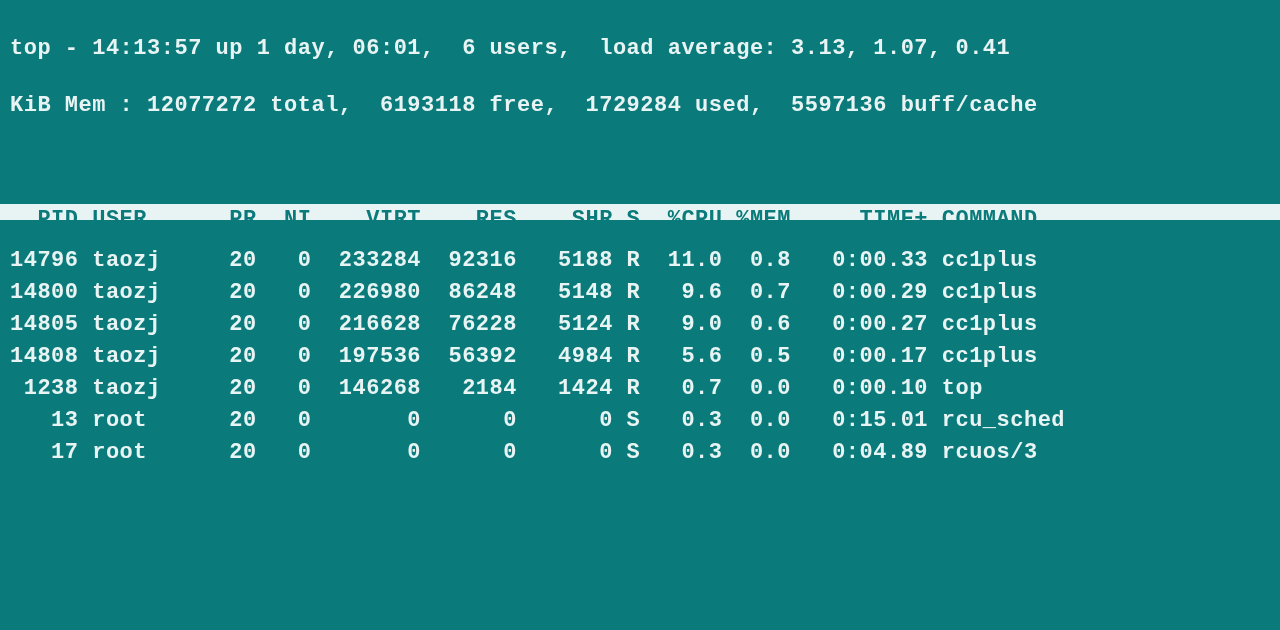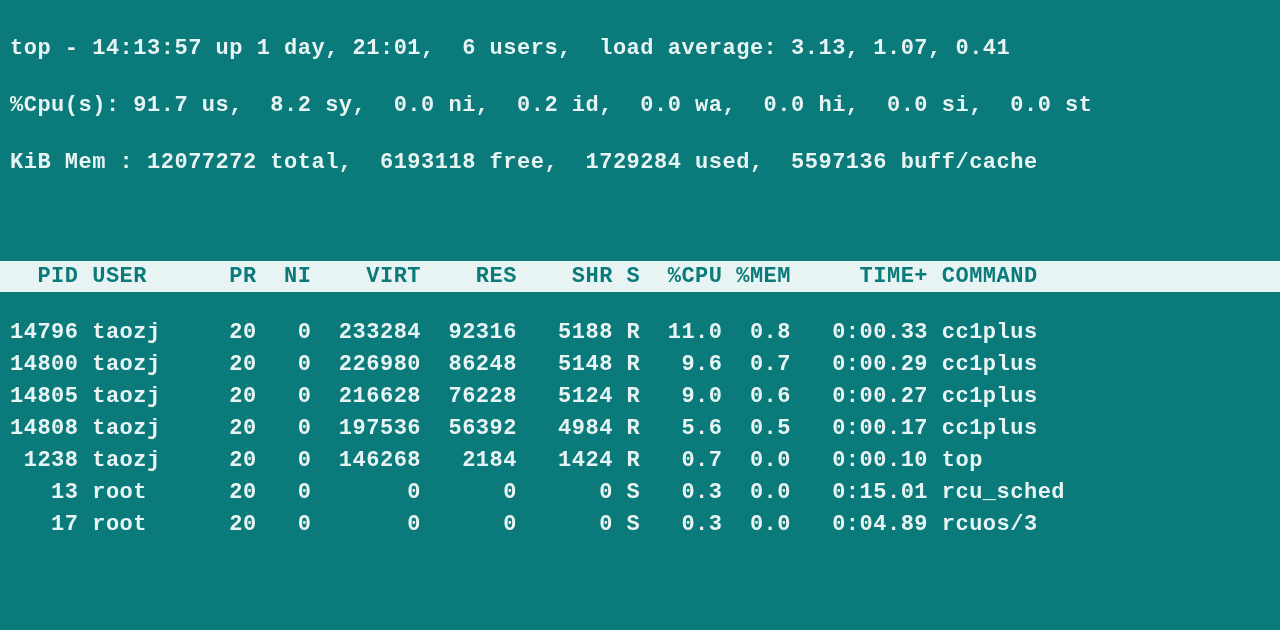--- a/index.html
+++ b/index.html
@@ -22,34 +22,33 @@
   .header-line {
     line-height: 32px;
   }
   .spacer {
     height: 32px;
   }
   .table-header {
     background: #e8f4f4;
     color: #0a7a7a;
     line-height: 31px;
-    height: 31px;
+    height: 16px;
     margin-left: -10px;
     margin-right: -10px;
     padding-left: 10px;
     padding-right: 10px;
   }
   .row {
     line-height: 32px;
     height: 32px;
   }
 </style>
 </head>
 <body>
 
 <div class="terminal">
-<div class="header-line">top - 14:13:57 up 1 day, 21:01,  6 users,  load average: 3.13, 1.07, 0.41</div>
-<div class="header-line">%Cpu(s): 91.7 us,  8.2 sy,  0.0 ni,  0.2 id,  0.0 wa,  0.0 hi,  0.0 si,  0.0 st</div>
+<div class="header-line">top - 14:13:57 up 1 day, 06:01,  6 users,  load average: 3.13, 1.07, 0.41</div>
 <div class="header-line">KiB Mem : 12077272 total,  6193118 free,  1729284 used,  5597136 buff/cache</div>
 <div class="spacer"></div>
 <div class="table-header">  PID USER      PR  NI    VIRT    RES    SHR S  %CPU %MEM     TIME+ COMMAND</div>
 <div id="rows"><div class="row">14796 taozj     20   0  233284  92316   5188 R  11.0  0.8   0:00.33 cc1plus</div><div class="row">14800 taozj     20   0  226980  86248   5148 R   9.6  0.7   0:00.29 cc1plus</div><div class="row">14805 taozj     20   0  216628  76228   5124 R   9.0  0.6   0:00.27 cc1plus</div><div class="row">14808 taozj     20   0  197536  56392   4984 R   5.6  0.5   0:00.17 cc1plus</div><div class="row"> 1238 taozj     20   0  146268   2184   1424 R   0.7  0.0   0:00.10 top</div><div class="row">   13 root      20   0       0      0      0 S   0.3  0.0   0:15.01 rcu_sched</div><div class="row">   17 root      20   0       0      0      0 S   0.3  0.0   0:04.89 rcuos/3</div></div>
 </div>
 
 </body></html>

